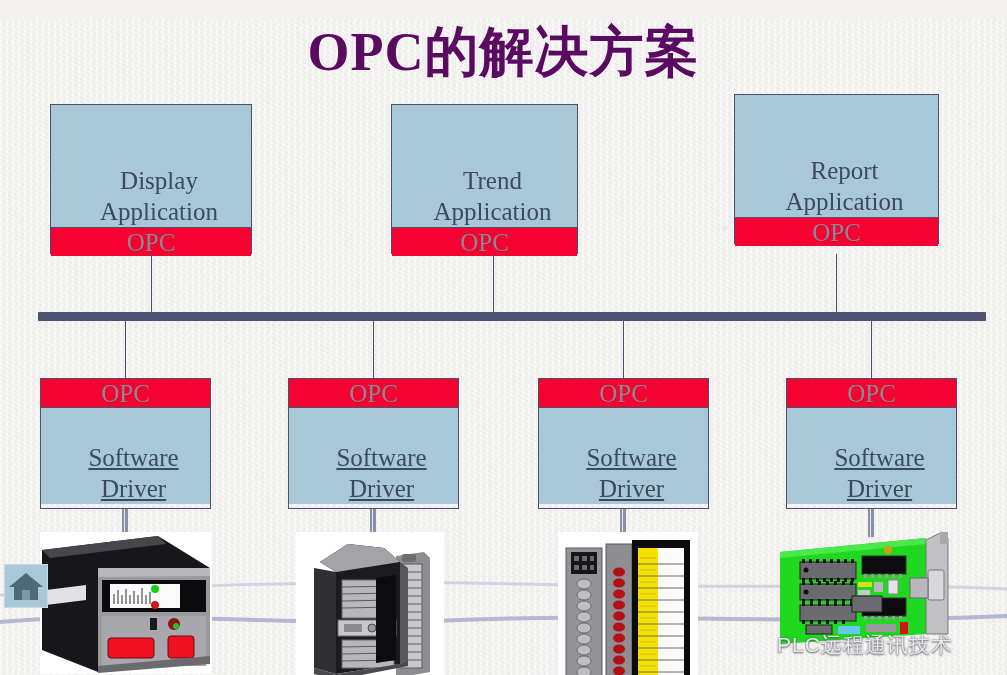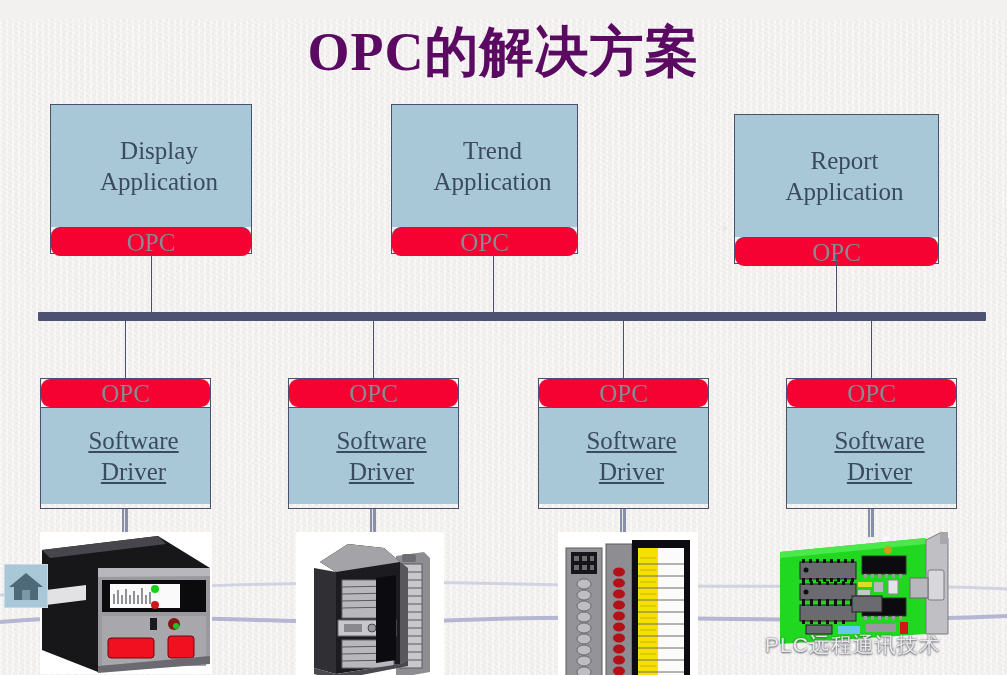--- a/index.html
+++ b/index.html
@@ -25,28 +25,27 @@
   #title{
     position:absolute;left:0;top:2px;width:1007px;text-align:center;
     font-size:54px;font-weight:bold;color:#5B0A62;letter-spacing:1px;
     line-height:62px;white-space:nowrap;
     text-shadow:0 1px 0 rgba(255,255,255,.5);
   }
   
   .node{position:absolute;border:1px solid #4A4F6E;box-sizing:border-box;}
   .body{
     background:#A8C8D8;color:#3C4A5E;display:flex;flex-direction:column;
-    align-items:center;justify-content:center;text-align:center;
+    align-items:center;justify-content:flex-end;text-align:center;
     font-size:25px;line-height:31px;padding-left:16px;
   }
   .opcbar{
     background:#F50233;color:#8A8A92;display:flex;align-items:center;
     justify-content:center;font-size:25px;line-height:27px;
     text-shadow:0 1px 0 rgba(0,0,0,.10);
-    border-radius:9px;
   }
   .app .body{height:122px;}
   .app .opcbar{height:28px;border-top:1px solid #4A4F6E;}
   .drv .opcbar{height:28px;}
   .drv .body{height:96px;border-top:1px solid #4A4F6E;text-decoration:underline;}
 
   
   .vline{position:absolute;width:1px;background:#4A4F6E;}
   .bus{position:absolute;background:#4E5272;border-radius:1px;}
   .cable{position:absolute;width:6px;
@@ -59,21 +58,21 @@
   
   .device{position:absolute;}
 
   
   #homebtn{
     position:absolute;left:4px;top:545px;width:44px;height:44px;
     background:#A8C8D8;border:1px solid #C8D8E4;box-sizing:border-box;
   }
   
   #wm{
-    position:absolute;left:728px;top:612px;display:flex;align-items:center;gap:7px;
+    position:absolute;left:728px;top:612px;display:flex;align-items:center;gap:19px;
     font-family:"Liberation Sans", sans-serif;font-size:21px;
     color:#E9E9EE;letter-spacing:1px;white-space:nowrap;
     text-shadow:0 0 2px rgba(80,80,90,.85), 0 1px 2px rgba(60,60,70,.7);
   }
 </style>
 </head>
 <body>
 
 <div id="stage">
 
@@ -99,21 +98,21 @@
   </div>
 
   <div class="node app" style="left:391px;top:85px;width:187px;height:150px;">
     <div class="body">
       <span>Trend</span>
       <span>Application</span>
     </div>
     <div class="opcbar">OPC</div>
   </div>
 
-  <div class="node app" style="left:734px;top:95px;width:205px;height:150px;">
+  <div class="node app" style="left:734px;top:75px;width:205px;height:150px;">
     <div class="body">
       <span>Report</span>
       <span>Application</span>
     </div>
     <div class="opcbar">OPC</div>
   </div>
 
   <div class="vline" style="left:151px;top:235px;height:62px;"></div>
   <div class="vline" style="left:493px;top:235px;height:62px;"></div>
   <div class="vline" style="left:836px;top:235px;height:62px;"></div>

